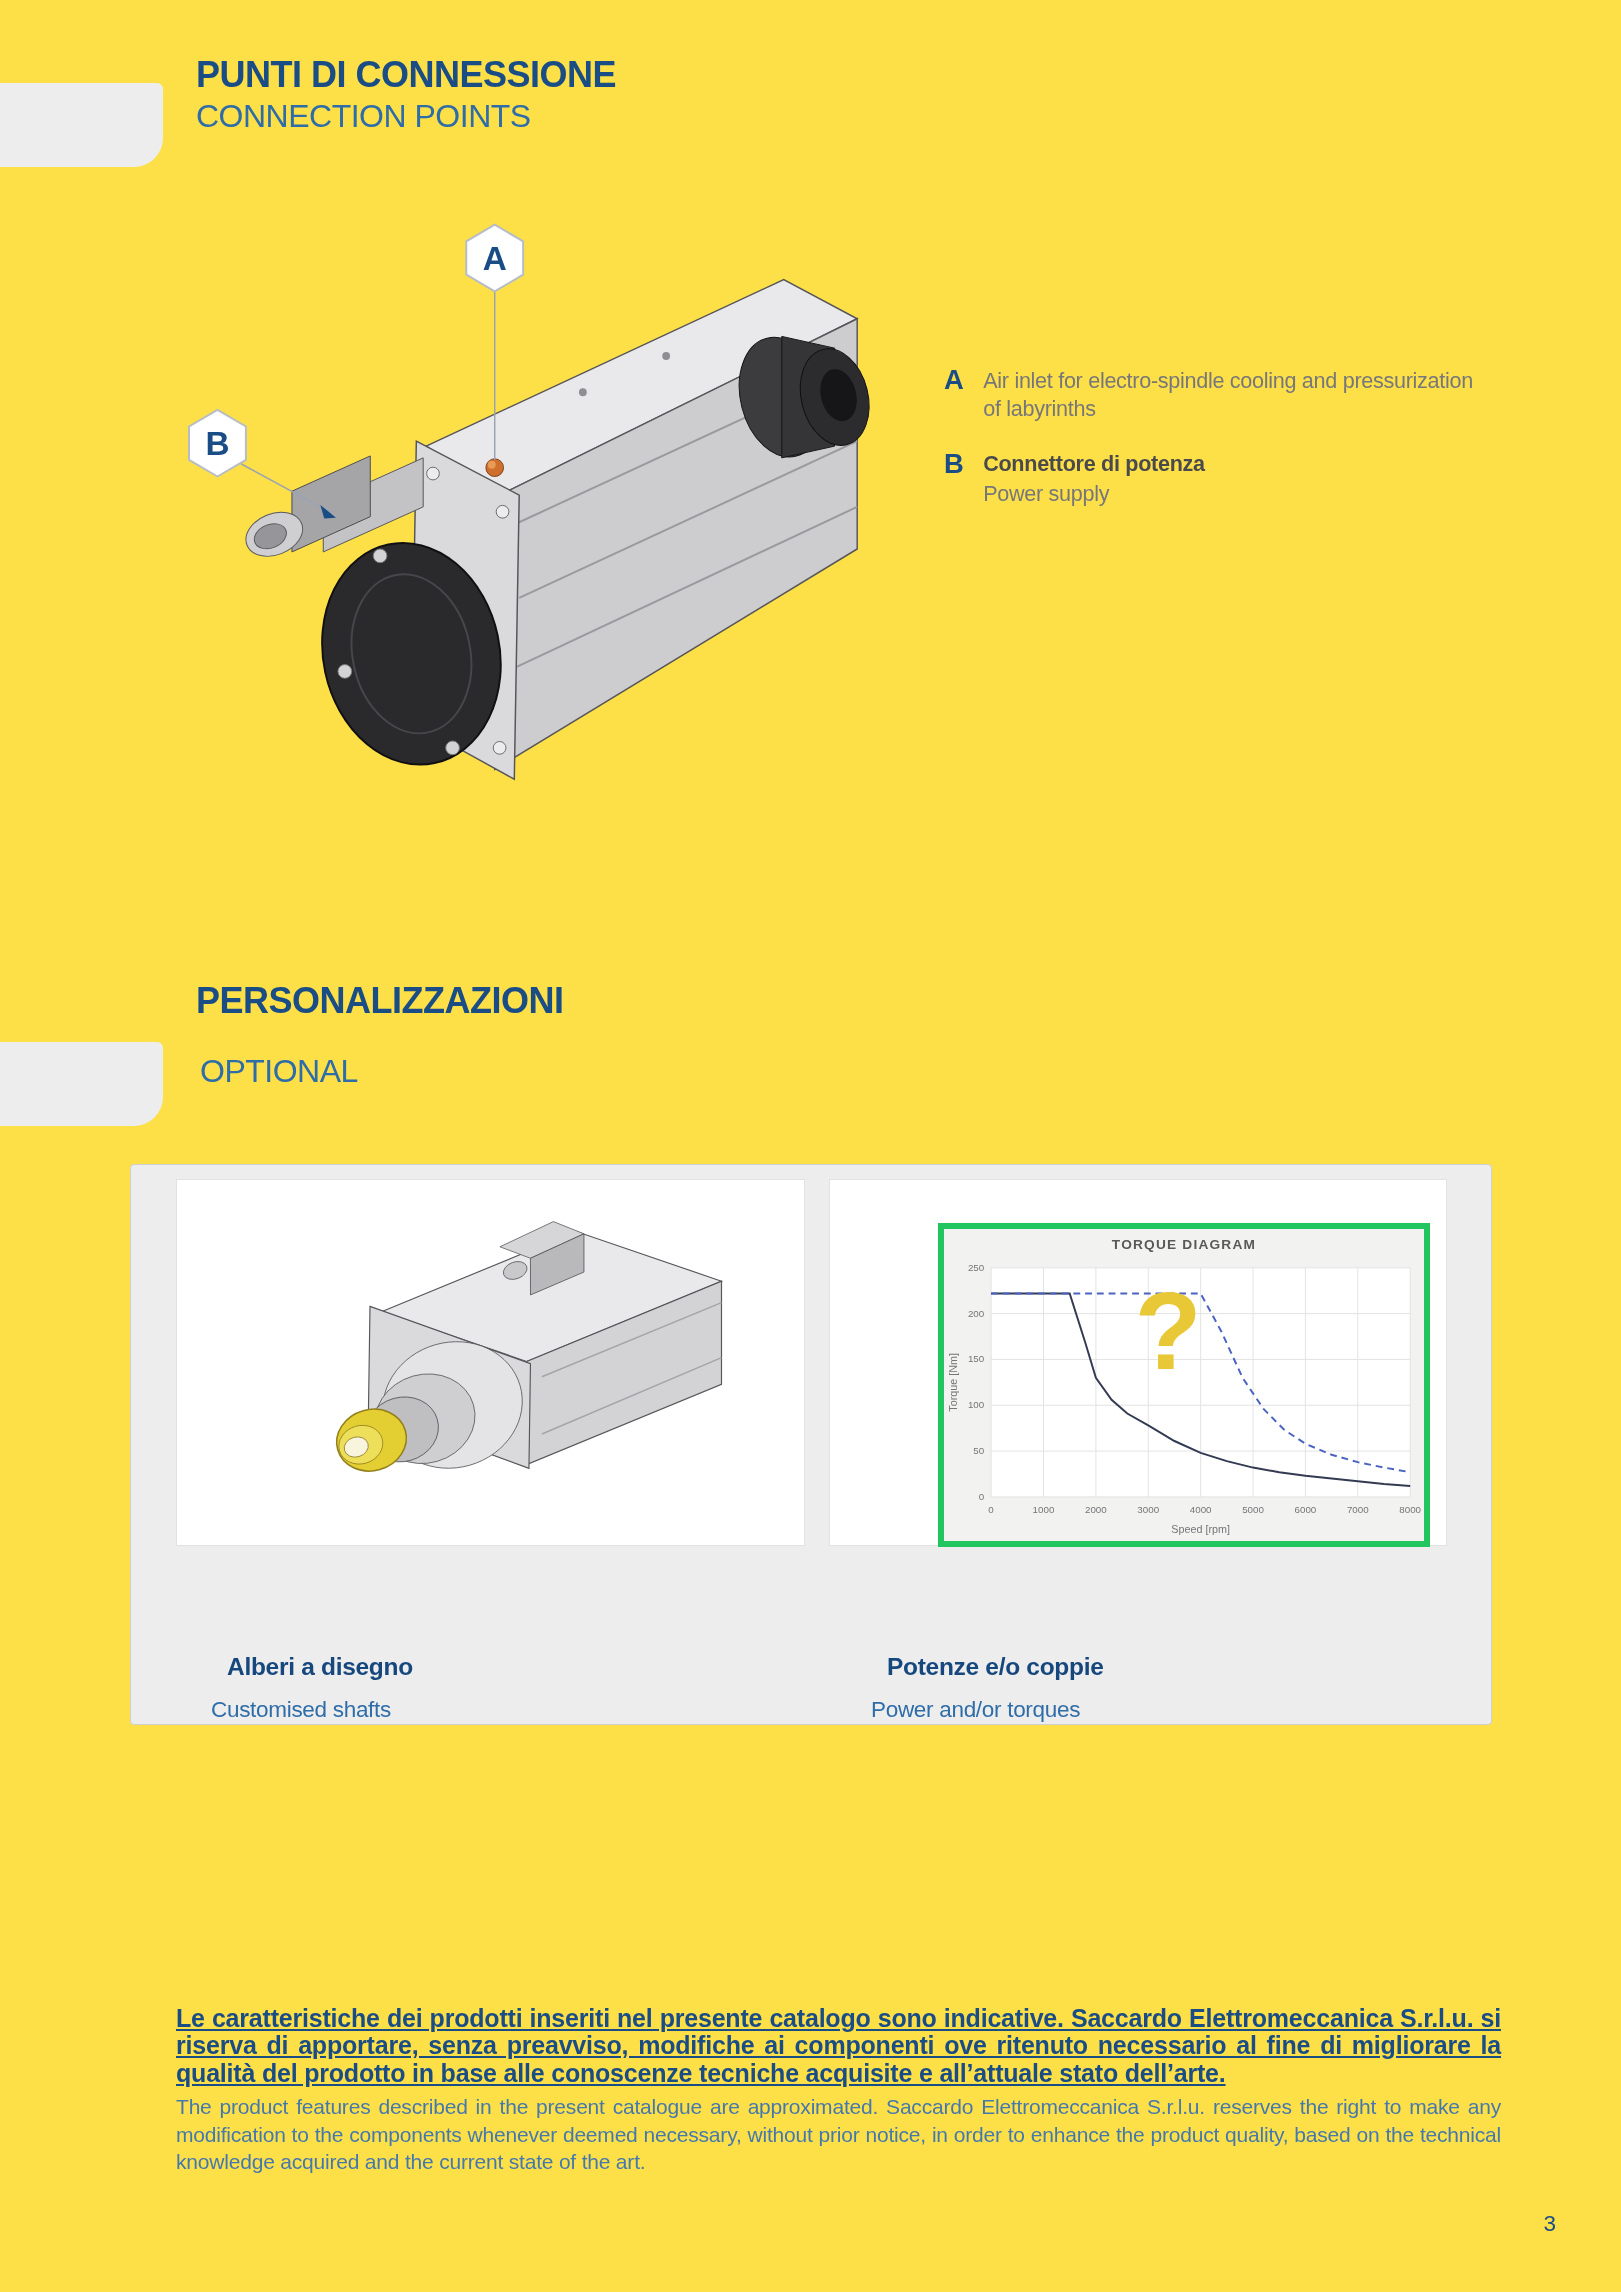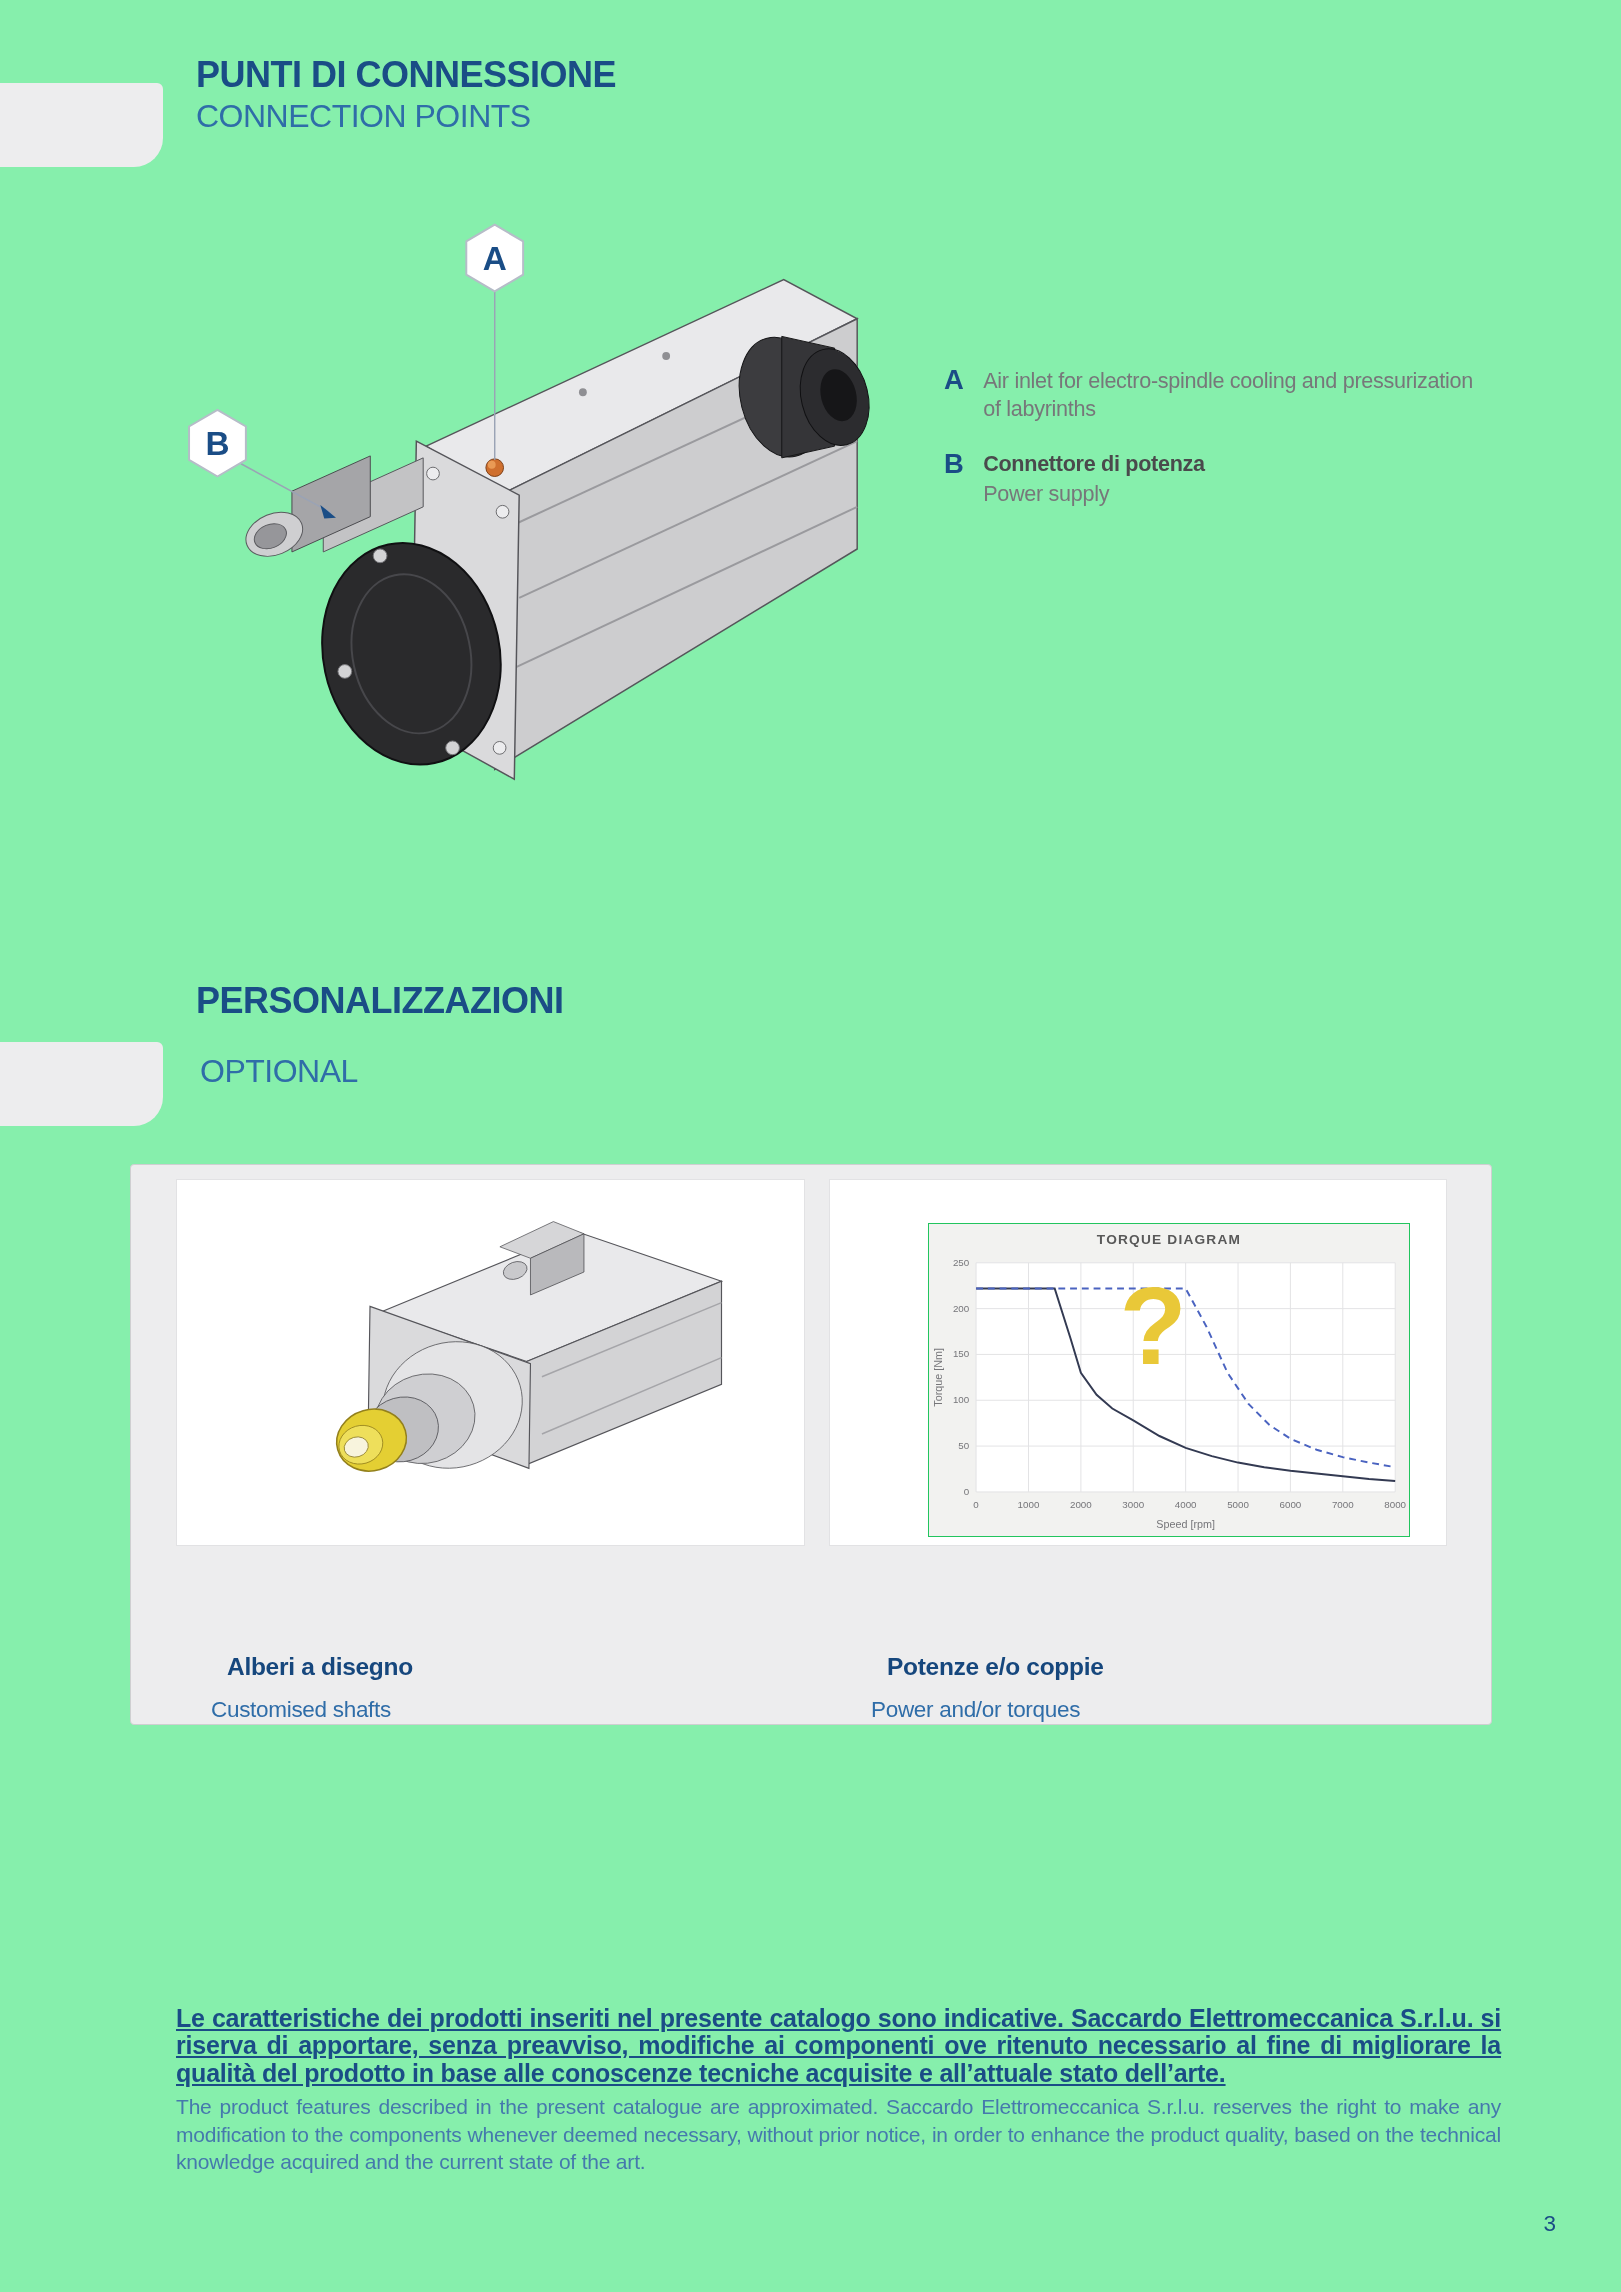--- a/index.html
+++ b/index.html
@@ -1,16 +1,16 @@
 <!DOCTYPE html>
 <html><head>
 <meta charset="utf-8">
 <style>
   html,body{margin:0;padding:0;background:#fff;}
-  .page{position:relative;width:1621px;height:2293px;background:#86efac;overflow:hidden;
+  .page{position:relative;width:1621px;height:2293px;background:#fde047;overflow:hidden;
         font-family:"Liberation Sans",sans-serif;color:#1a4d86;}
   .abs{position:absolute;}
 
   
   .side-tab{position:absolute;left:0;width:163px;height:84px;background:#ededee;
             border-radius:0 5.9px 29px 0;}
   .h-it{position:absolute;font-size:36px;font-weight:bold;color:#1a4d86;letter-spacing:-0.5px;white-space:nowrap;}
   .h-en{position:absolute;font-size:32px;color:#2f6da8;letter-spacing:-0.5px;white-space:nowrap;}
 
   
@@ -25,22 +25,22 @@
          background:#ededee;border:1px solid #cfcfd1;border-radius:3.9px;}
   .imgbox{position:absolute;top:13.7px;height:365px;background:#ffffff;border:1px solid #e2e2e4;}
   .imgbox.l{left:45px;width:627px;}
   .imgbox.r{left:698px;width:616px;}
   .caption{position:absolute;top:472px;}
   .caption .it{margin:16px;font-size:24.5px;font-weight:bold;color:#16477d;letter-spacing:-0.3px;}
   .caption .en{margin:2px 0 0 0;font-size:22.5px;color:#2f6da8;letter-spacing:-0.3px;}
   .cap-l{left:80px;} .cap-r{left:740px;}
 
   
-  .chart{position:absolute;left:98px;top:43px;width:480px;height:312px;
-         background:#f2f2f0;border:1px solid #22c55e;}
+  .chart{position:absolute;left:108px;top:43px;width:480px;height:312px;
+         background:#f2f2f0;border:6px solid #22c55e;}
   .chart-title{position:absolute;left:0;top:8.8px;width:100%;text-align:center;
                font-size:13.7px;font-weight:bold;color:#595959;letter-spacing:1.2px;}
   #torque-svg{position:absolute;left:0;top:29px;width:480px;height:282px;}
   .qmark{position:absolute;left:165px;top:47px;width:118px;text-align:center;
          font-size:110px;font-weight:bold;color:#e9c838;line-height:1;}
 
   
   .disclaimer{position:absolute;left:176px;top:2005px;width:1325px;}
   .disclaimer .it{margin:0;font-size:25px;font-weight:bold;color:#1a4d86;
                   line-height:27.4px;text-align:justify;letter-spacing:-0.2px;text-decoration:underline;}

